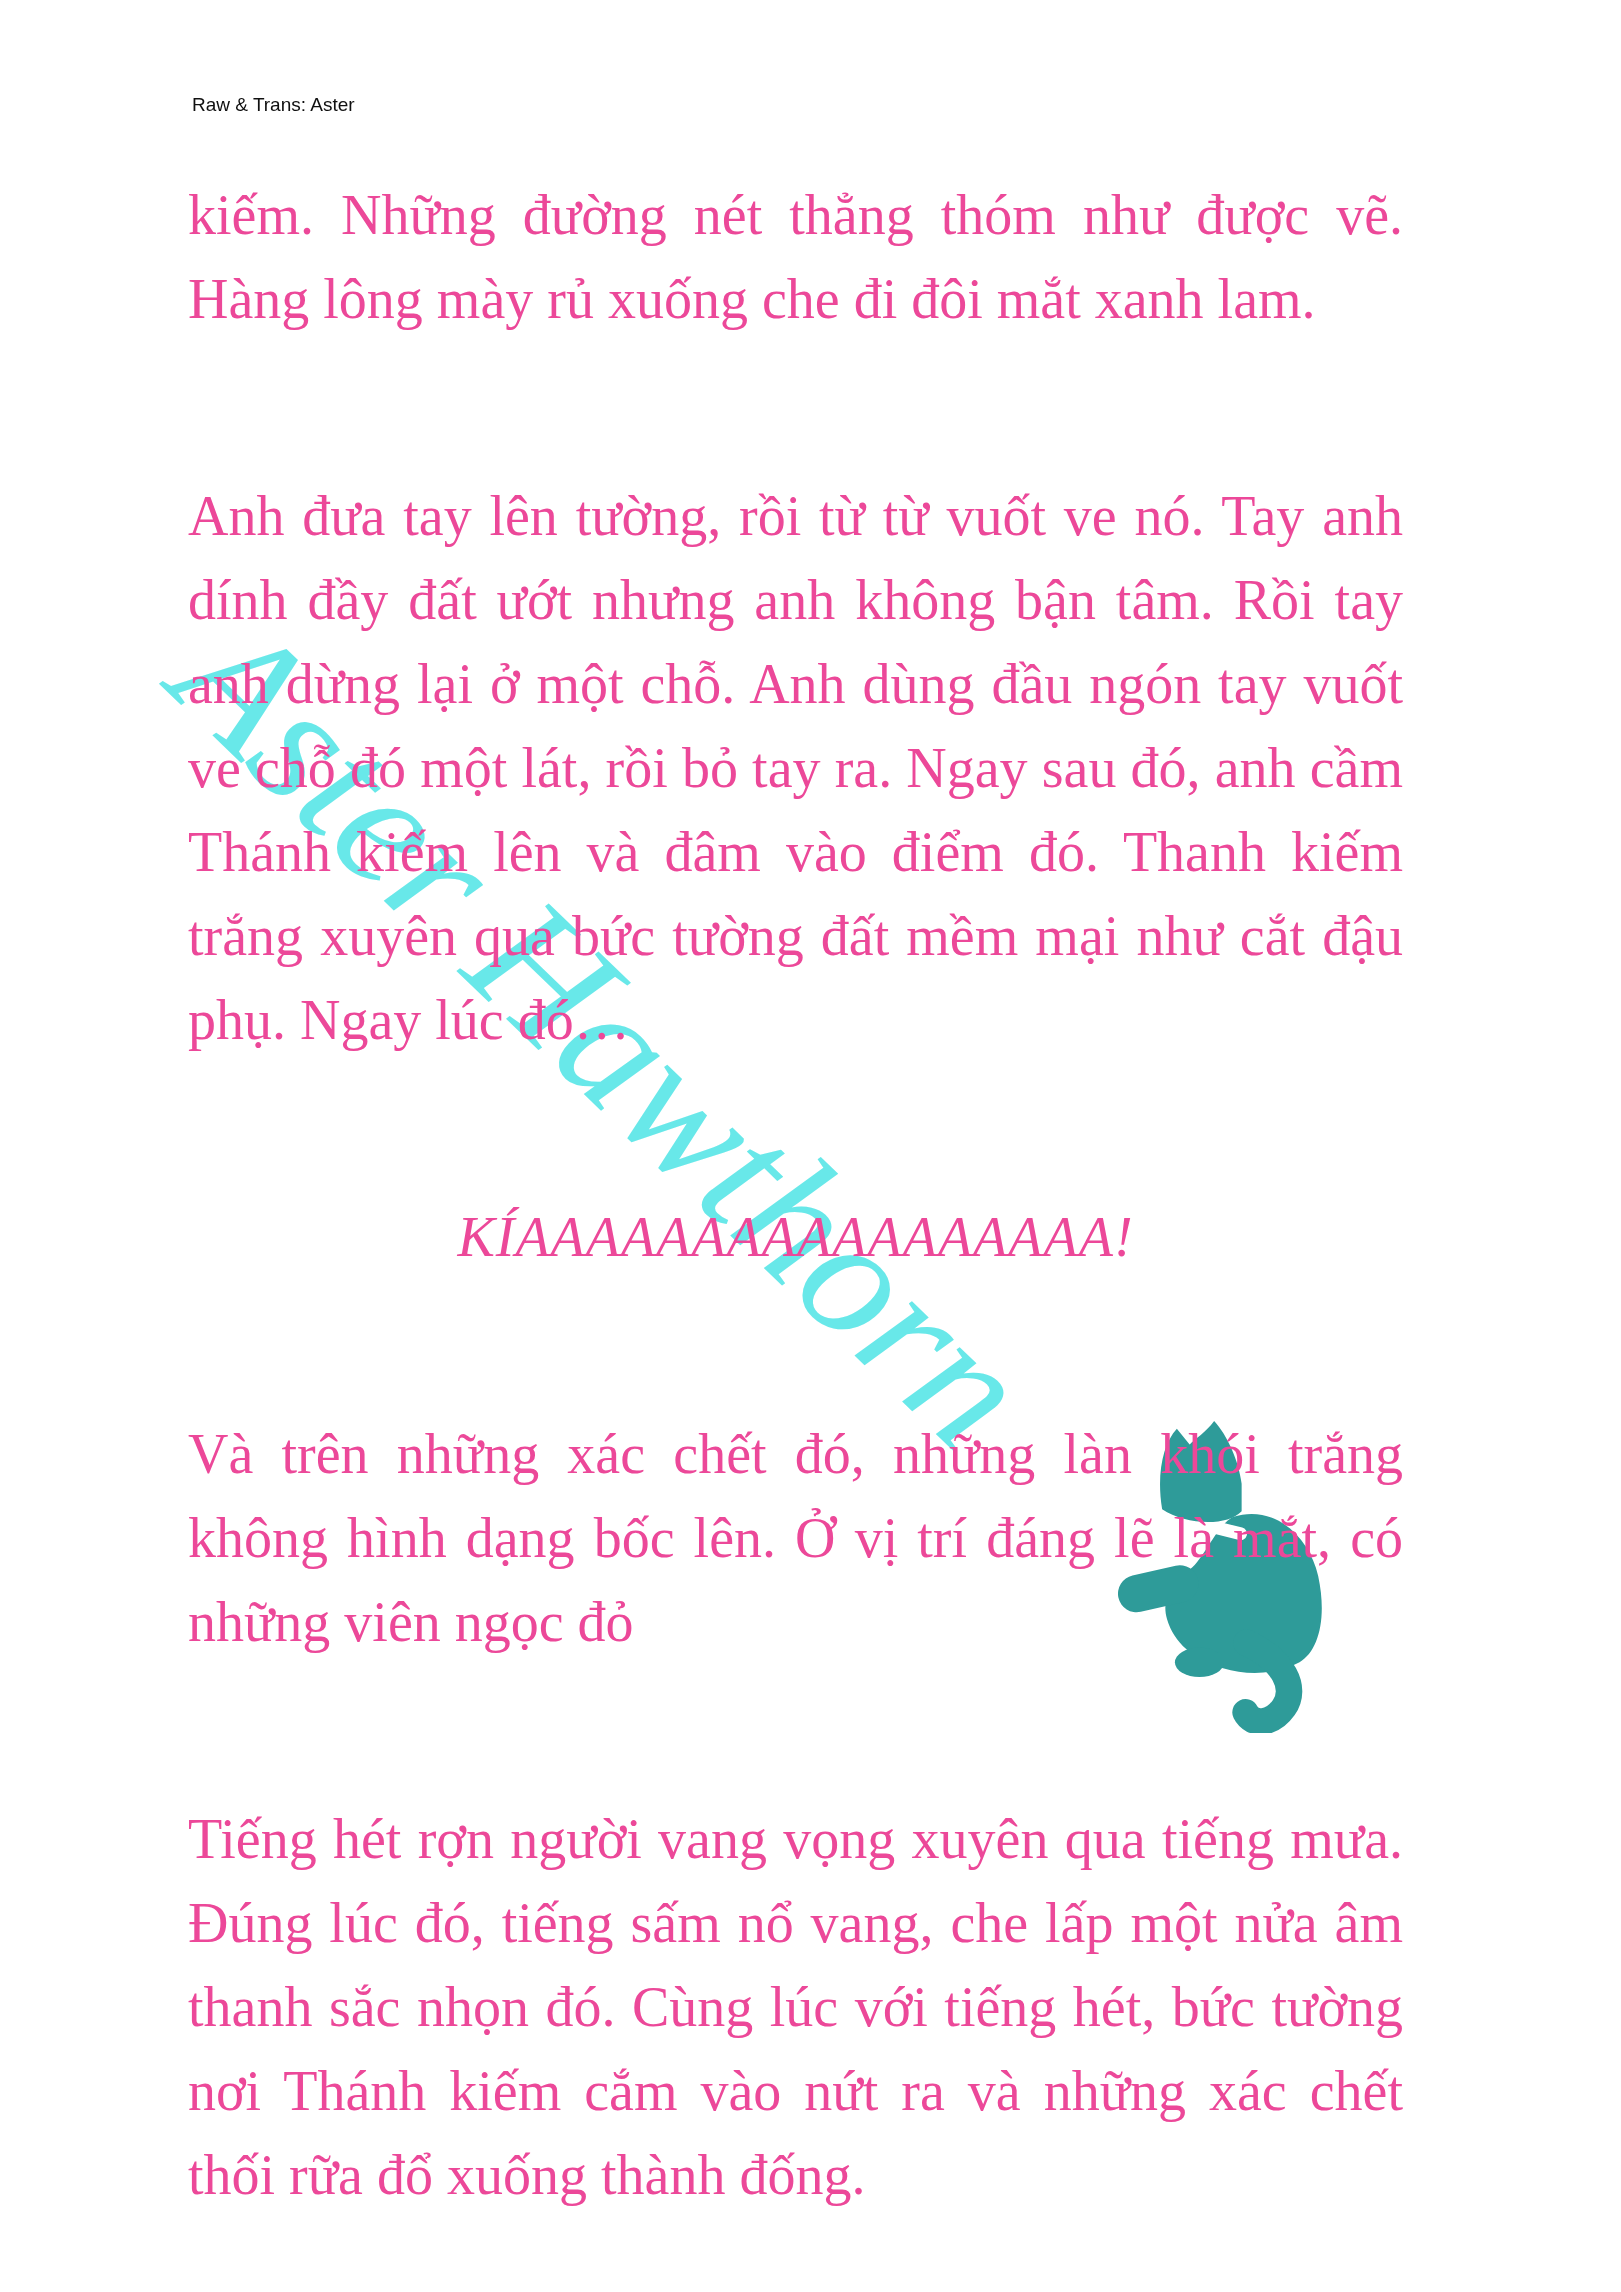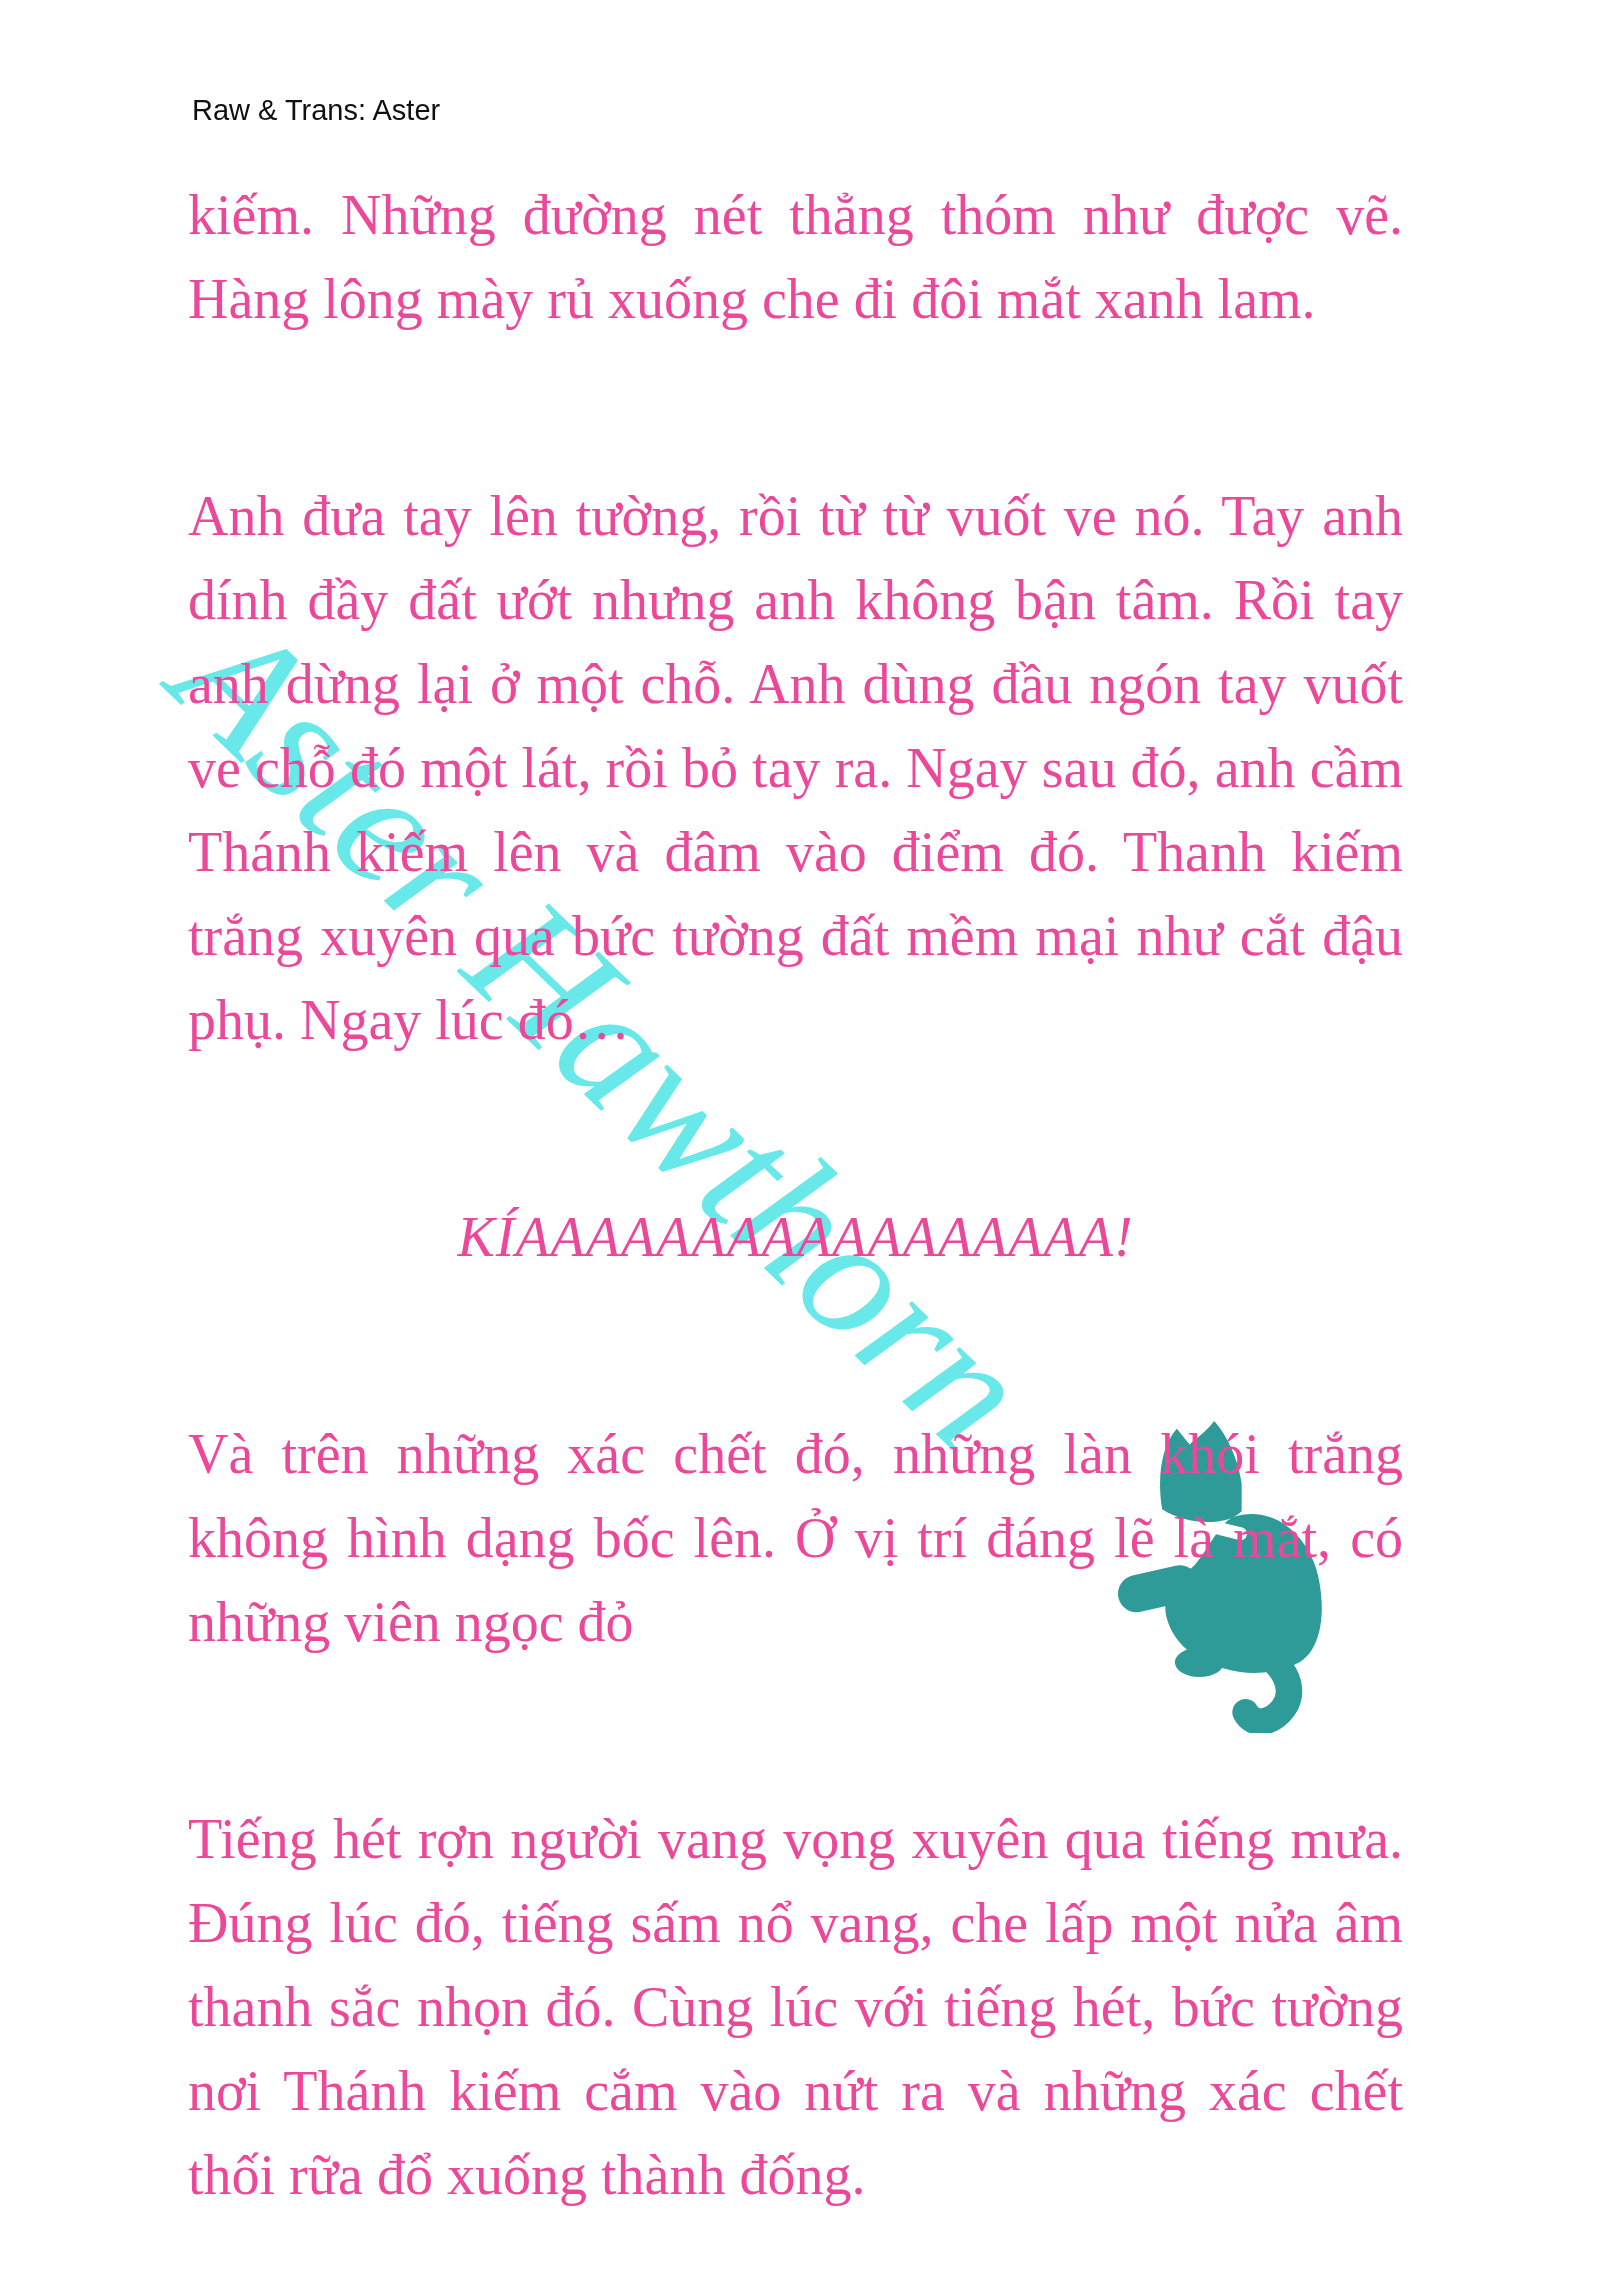--- a/index.html
+++ b/index.html
@@ -9,21 +9,21 @@
     height: 2293px;
     background: #ffffff;
     overflow: hidden;
     font-family: "Liberation Serif", serif;
   }
   .header-credit {
     position: absolute;
     left: 192px;
     top: 94px;
     font-family: "Liberation Sans", sans-serif;
-    font-size: 29px;
+    font-size: 19px;
     color: #101010;
     z-index: 3;
   }
   .content {
     position: absolute;
     left: 188px;
     top: 173px;
     width: 1215px;
     font-size: 56px;
     line-height: 84px;

